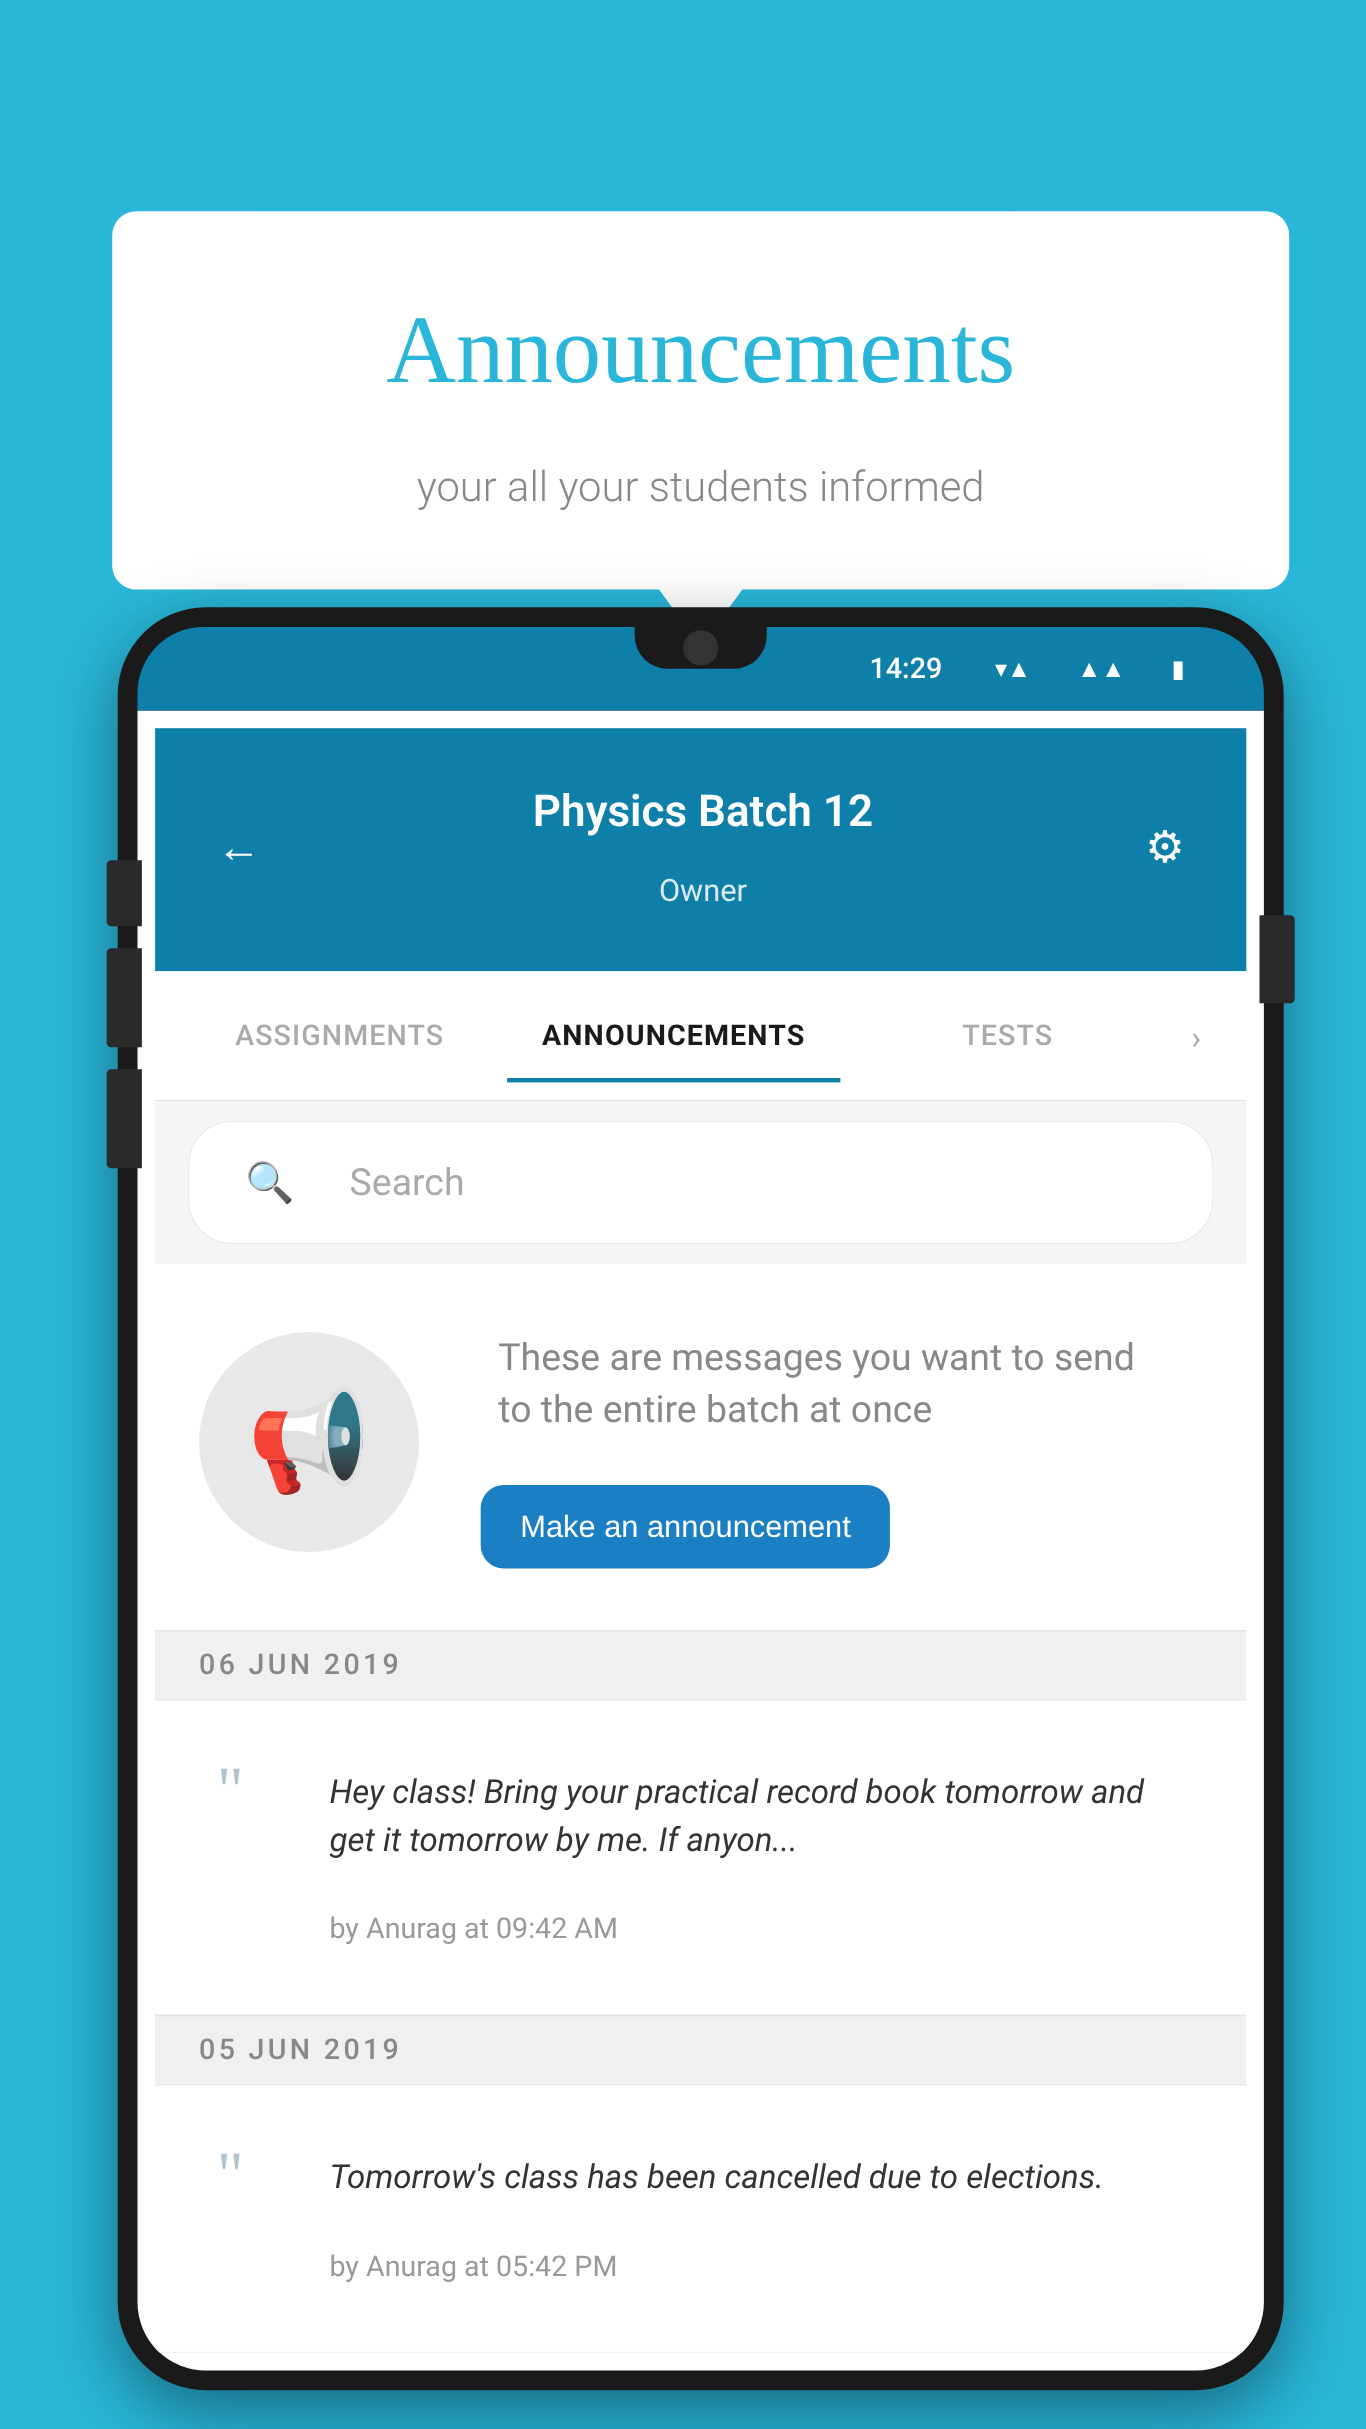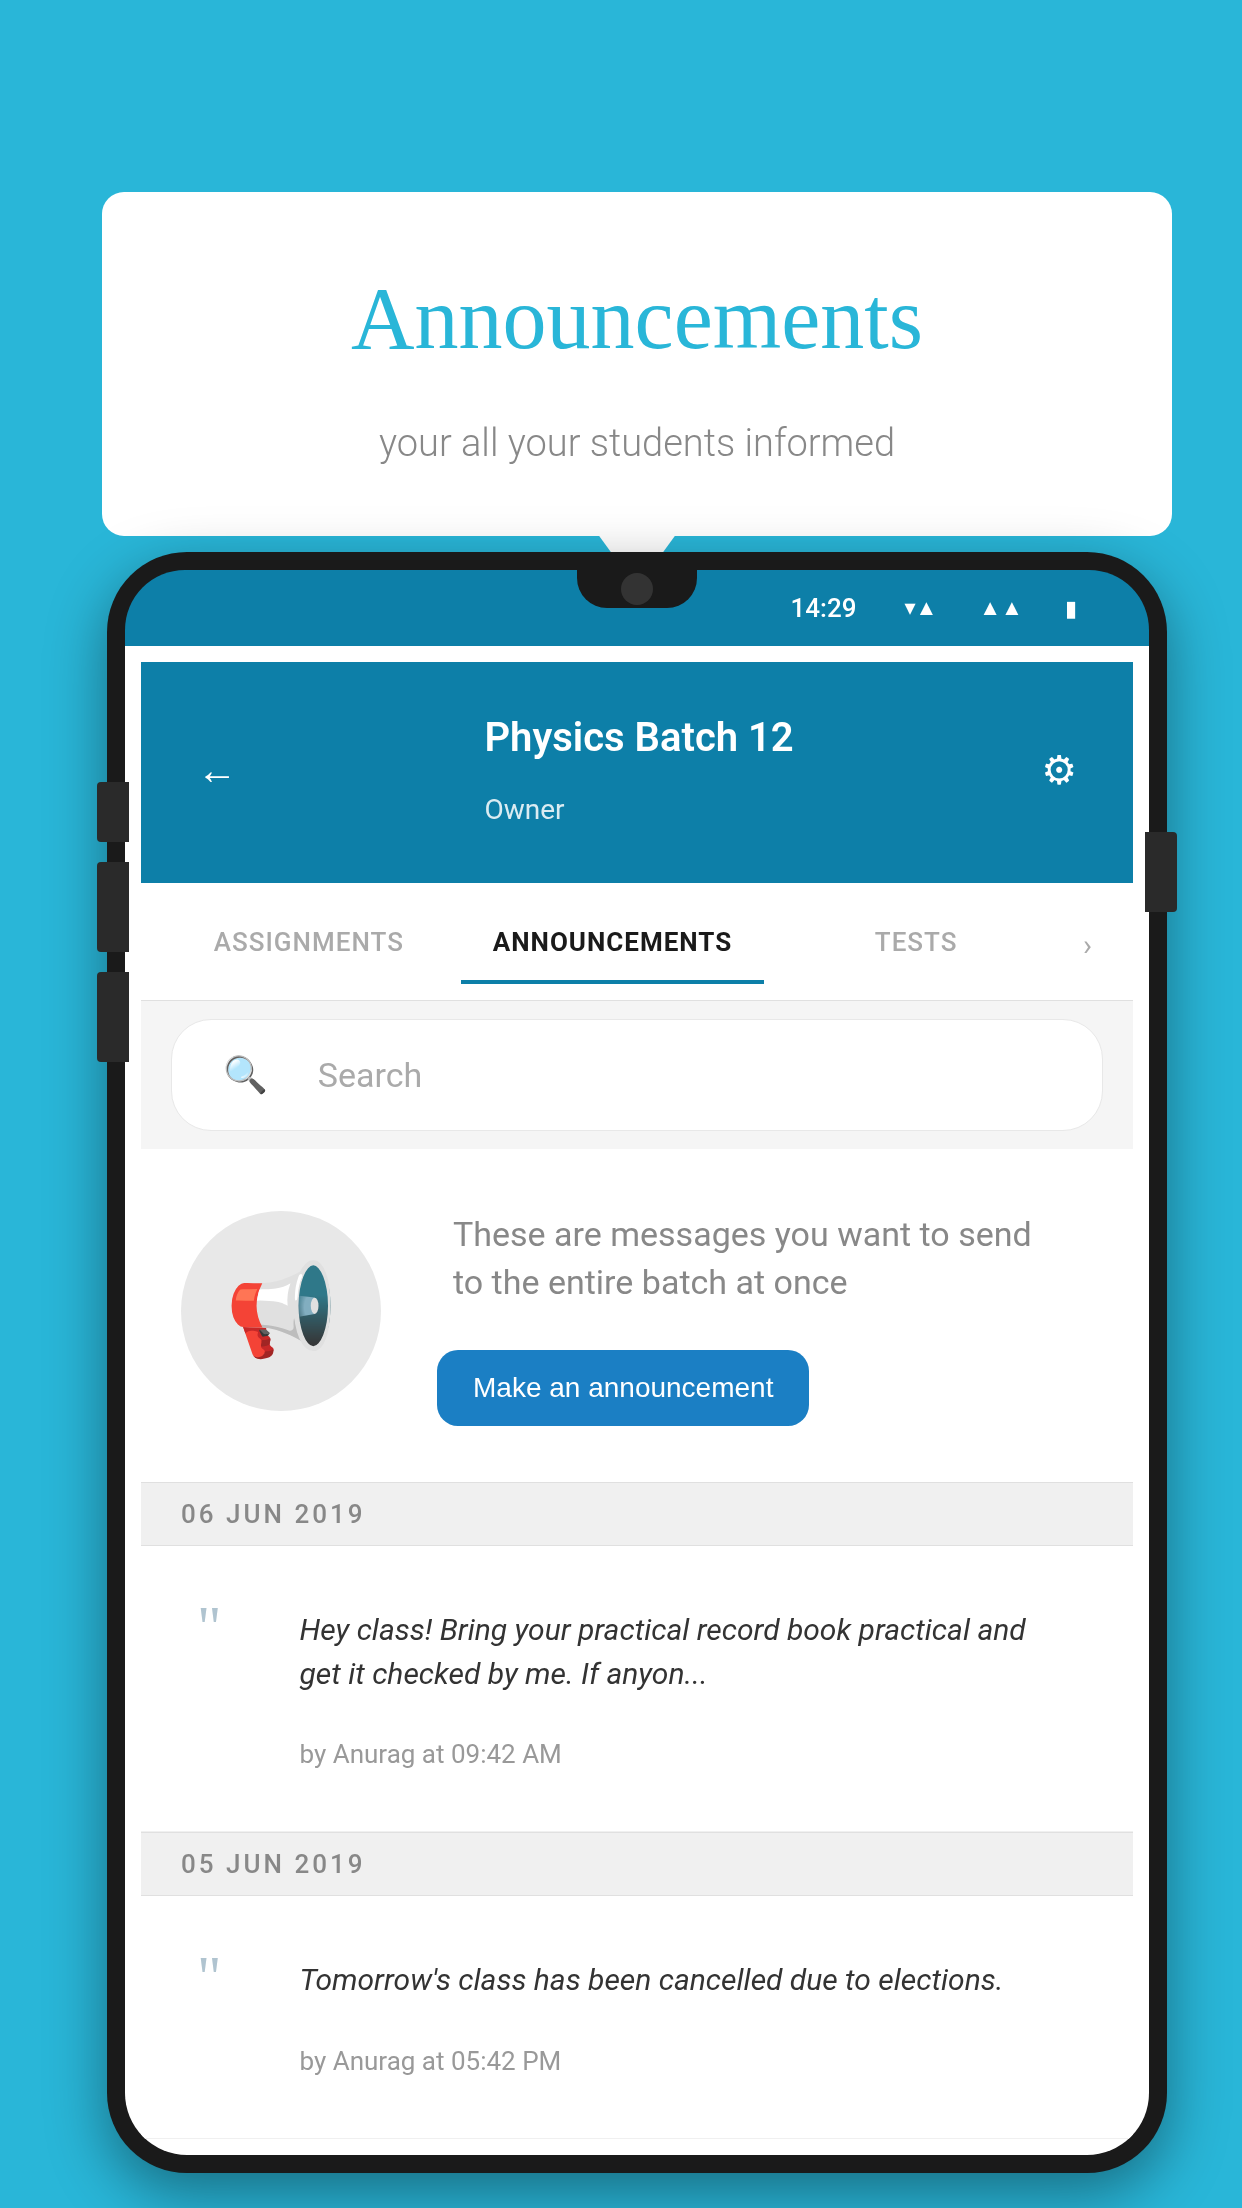--- a/index.html
+++ b/index.html
@@ -131,21 +131,21 @@
       justify-content: space-between;
     }
 
     .back-arrow {
       color: white;
       font-size: 40px;
       cursor: pointer;
     }
 
     .header-center {
-      text-align: left;
+      text-align: center;
     }
 
     .header-title {
       color: white;
       font-size: 40px;
       font-weight: 600;
     }
 
     .header-subtitle {
       color: rgba(255,255,255,0.85);
@@ -436,21 +436,21 @@
           <p class="announcement-desc">These are messages you want to send to the entire batch at once</p>
           <button class="make-announcement-btn">Make an announcement</button>
         </div>
       </div>
 
       <div class="date-separator">06  JUN  2019</div>
 
       <div class="announcement-item">
         <span class="quote-icon">"</span>
         <div class="announcement-body">
-          <p class="announcement-message">Hey class! Bring your practical record book practical and get it checked by me. If anyon...</p>
+          <p class="announcement-message">Hey class! Bring your practical record book tomorrow and get it tomorrow by me. If anyon...</p>
           <p class="announcement-meta">by Anurag at 09:42 AM</p>
         </div>
       </div>
 
       <div class="date-separator">05  JUN  2019</div>
 
       <div class="announcement-item">
         <span class="quote-icon">"</span>
         <div class="announcement-body">
           <p class="announcement-message">Tomorrow's class has been cancelled due to elections.</p>

